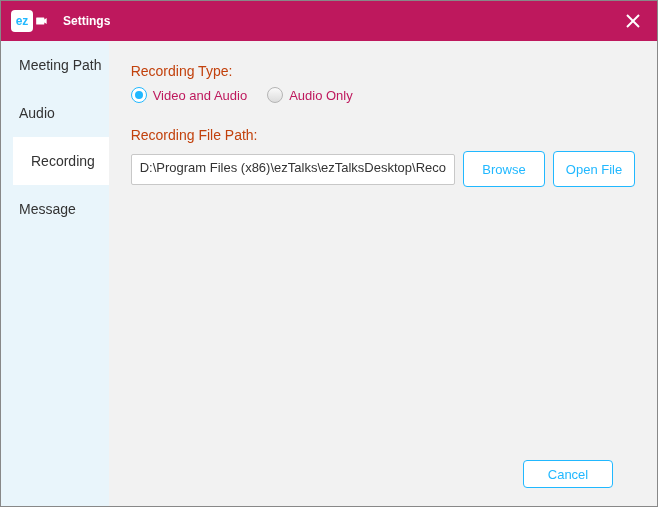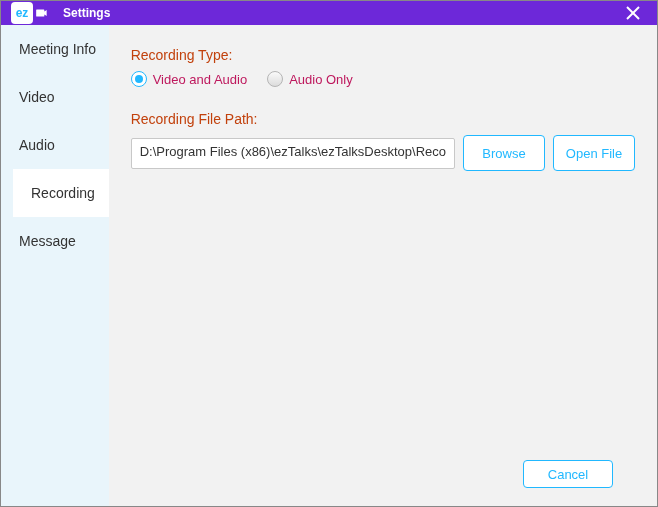--- a/index.html
+++ b/index.html
@@ -1,18 +1,18 @@
 <!DOCTYPE html>
 <html><head>
   <meta charset="utf-8">
   <style>
     * { box-sizing: border-box; margin: 0; padding: 0; font-family: Arial, Helvetica, sans-serif; }
     body { width: 658px; height: 507px; border: 1px solid #888; background: #f2f2f2; display: flex; flex-direction: column; overflow: hidden; }
 
-    .titlebar { background: #6d28d9; height: 24px; display: flex; align-items: center; padding: 0 10px; color: #fff; }
+    .titlebar { background: #be185d; height: 40px; display: flex; align-items: center; padding: 0 10px; color: #fff; }
     .titlebar .logo { display: flex; align-items: center; margin-right: 8px; }
     .titlebar .logo-box { width: 22px; height: 22px; background: #fff; border-radius: 4px; display: flex; align-items: center; justify-content: center; color: #21b8ff; font-weight: bold; font-size: 12px; margin-right: 2px; }
     .titlebar .cam-icon svg { width: 14px; height: 14px; fill: #fff; display: block; }
     .titlebar .title { font-size: 12px; font-weight: bold; margin-left: 6px; }
     .titlebar .spacer { flex: 1; }
     .titlebar .close { width: 28px; height: 28px; display: flex; align-items: center; justify-content: center; cursor: pointer; }
     .titlebar .close svg { width: 16px; height: 16px; stroke: #fff; stroke-width: 2; }
 
     .content { flex: 1; display: flex; min-height: 0; }
     .sidebar { width: 134px; background: #e9f5fb; display: flex; flex-direction: column; }
@@ -52,22 +52,21 @@
   <span class="close">
     <svg viewBox="0 0 16 16">
         <line x1="2" y1="2" x2="14" y2="14"></line>
         <line x1="14" y1="2" x2="2" y2="14"></line>
       </svg>
   </span>
 </div>
 
 <div class="content">
   <div class="sidebar">
-    <div class="item">Meeting Info</div>
-    <div class="item">Video</div>
+    <div class="item">Meeting Path</div>
     <div class="item">Audio</div>
     <div class="item active">Recording</div>
     <div class="item">Message</div>
   </div>
 
   <div class="main">
     <div class="section-label">Recording Type:</div>
     <div class="radio-row">
       <span class="radio checked">
         <span class="circle"></span>

